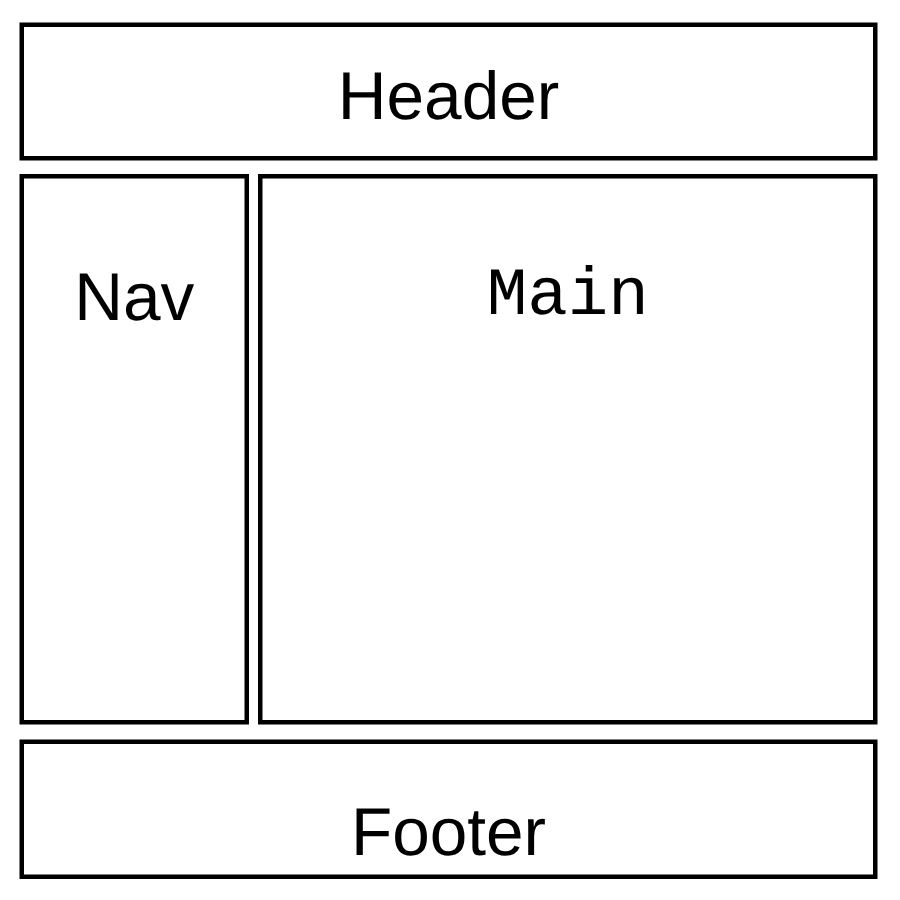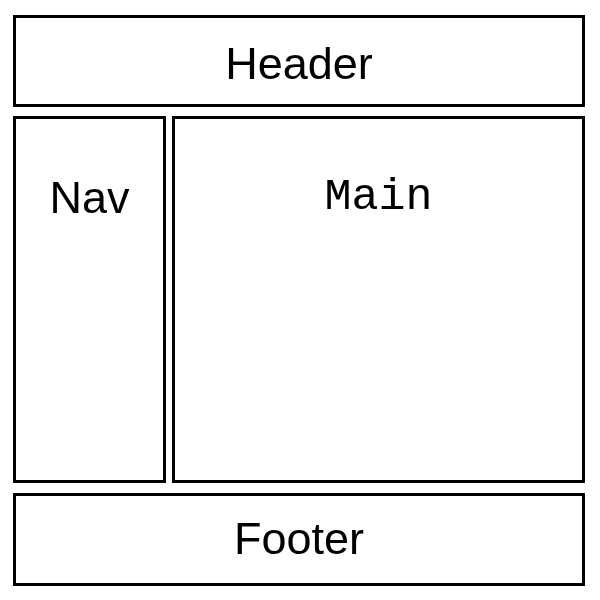--- a/index.html
+++ b/index.html
@@ -71,21 +71,21 @@
     top: 56px;
   }
   
   #footer-region {
     left: 13px;
     top: 493px;
     width: 572px;
     height: 93px;
   }
   #footer-region .region-label {
-    top: 20px;
+    top: 36px;
   }
 </style>
 </head>
 <body>
 
 <div id="canvas">
 
   <div class="region" id="nav-region">
     <div class="region-label">Nav</div>
   </div>

